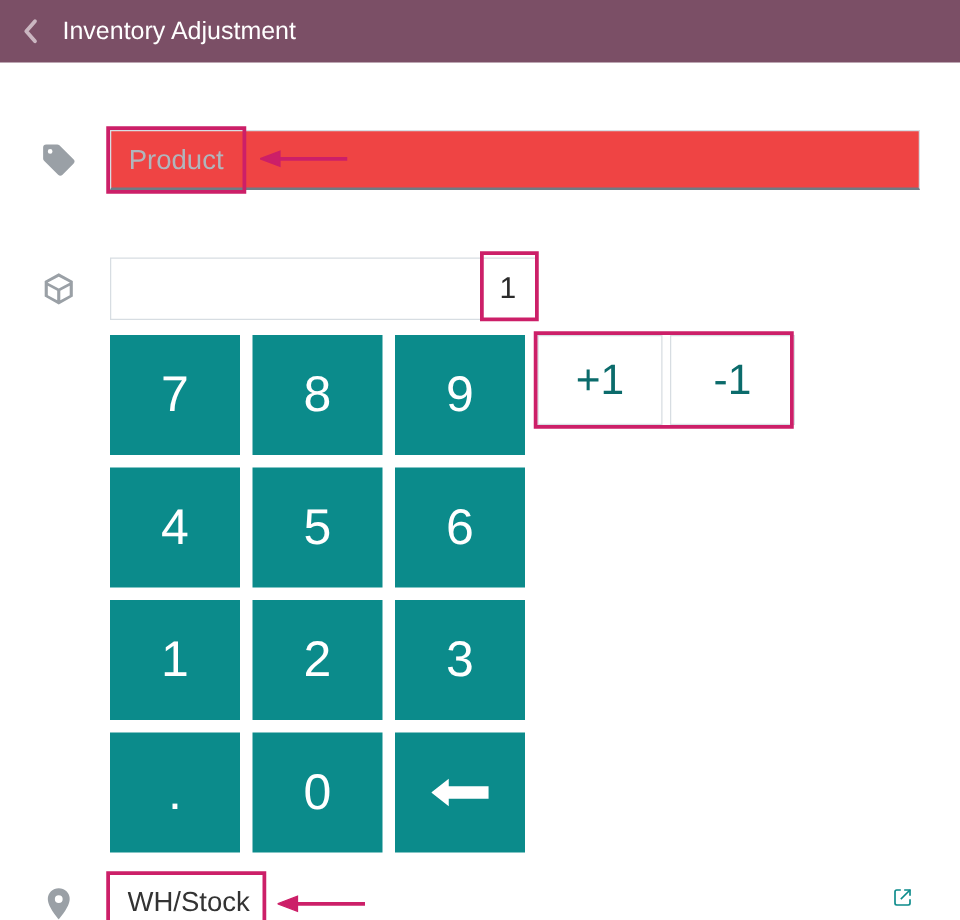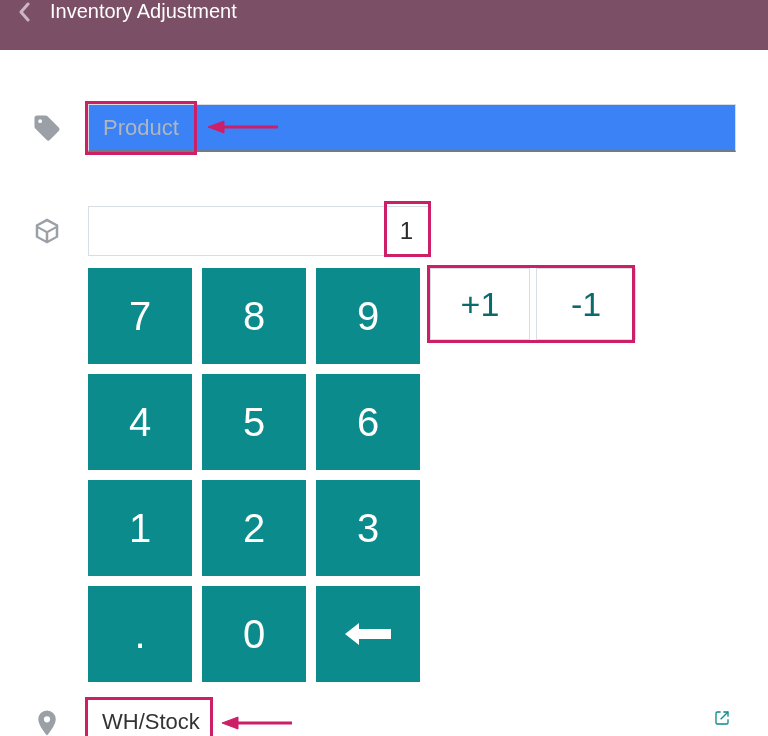--- a/index.html
+++ b/index.html
@@ -1,32 +1,32 @@
 <!DOCTYPE html>
 <html><head>
 <meta charset="utf-8">
 <style>
   html,body{margin:0;padding:0;font-family:"Helvetica Neue",Arial,sans-serif;background:#fff;}
   body{width:768px;height:736px;position:relative;overflow:hidden;}
-  .header{background:#7B4F66;height:50px;display:flex;padding:0 12px;color:#fff;}
+  .header{background:#7B4F66;height:50px;display:flex;align-items:center;padding:0 12px;color:#fff;}
   .back-chevron{display:inline-flex;align-items:center;justify-content:center;width:24px;height:24px;margin-right:14px;cursor:pointer;opacity:.85;}
   .back-chevron svg{width:12px;height:20px;}
   .header-title{font-size:20px;font-weight:500;}
   .content{padding:0 32px;}
   .row{display:flex;align-items:center;margin-top:54px;}
   .row2{margin-top:54px;}
   .row3{margin-top:12px;}
   .row4{margin-top:18px;}
   .icon-col{width:56px;display:flex;justify-content:flex-start;align-items:center;color:#9aa0a6;}
   .icon-col svg{width:30px;height:30px;fill:#9aa0a6;}
   .field-wrap{flex:1;position:relative;}
   .text-input{
     width:100%;box-sizing:border-box;height:48px;
     border:1px solid #d7dde2;border-bottom:2px solid #6f7b85;
-    padding:0 14px;font-size:22px;color:#333;outline:none;background:#3b82f6;
+    padding:0 14px;font-size:22px;color:#333;outline:none;background:#ef4444;
   }
   .text-input::placeholder{color:#b0b6bc;}
   .highlight{position:absolute;border:3px solid #cc1f68;pointer-events:none;box-sizing:border-box;}
   .hl-product{left:-3px;top:-3px;width:112px;height:54px;}
   .hl-qty{left:295px;top:-6px;width:47px;height:56px;}
   .hl-plusminus{left:-3px;top:-3px;width:208px;height:78px;}
   .hl-location{left:-3px;top:-3px;width:128px;height:52px;}
   .annot-arrow{position:absolute;display:flex;align-items:center;color:#cc1f68;}
   .annot-arrow svg{stroke:#cc1f68;fill:#cc1f68;}
   .arrow-product{left:120px;top:14px;}

